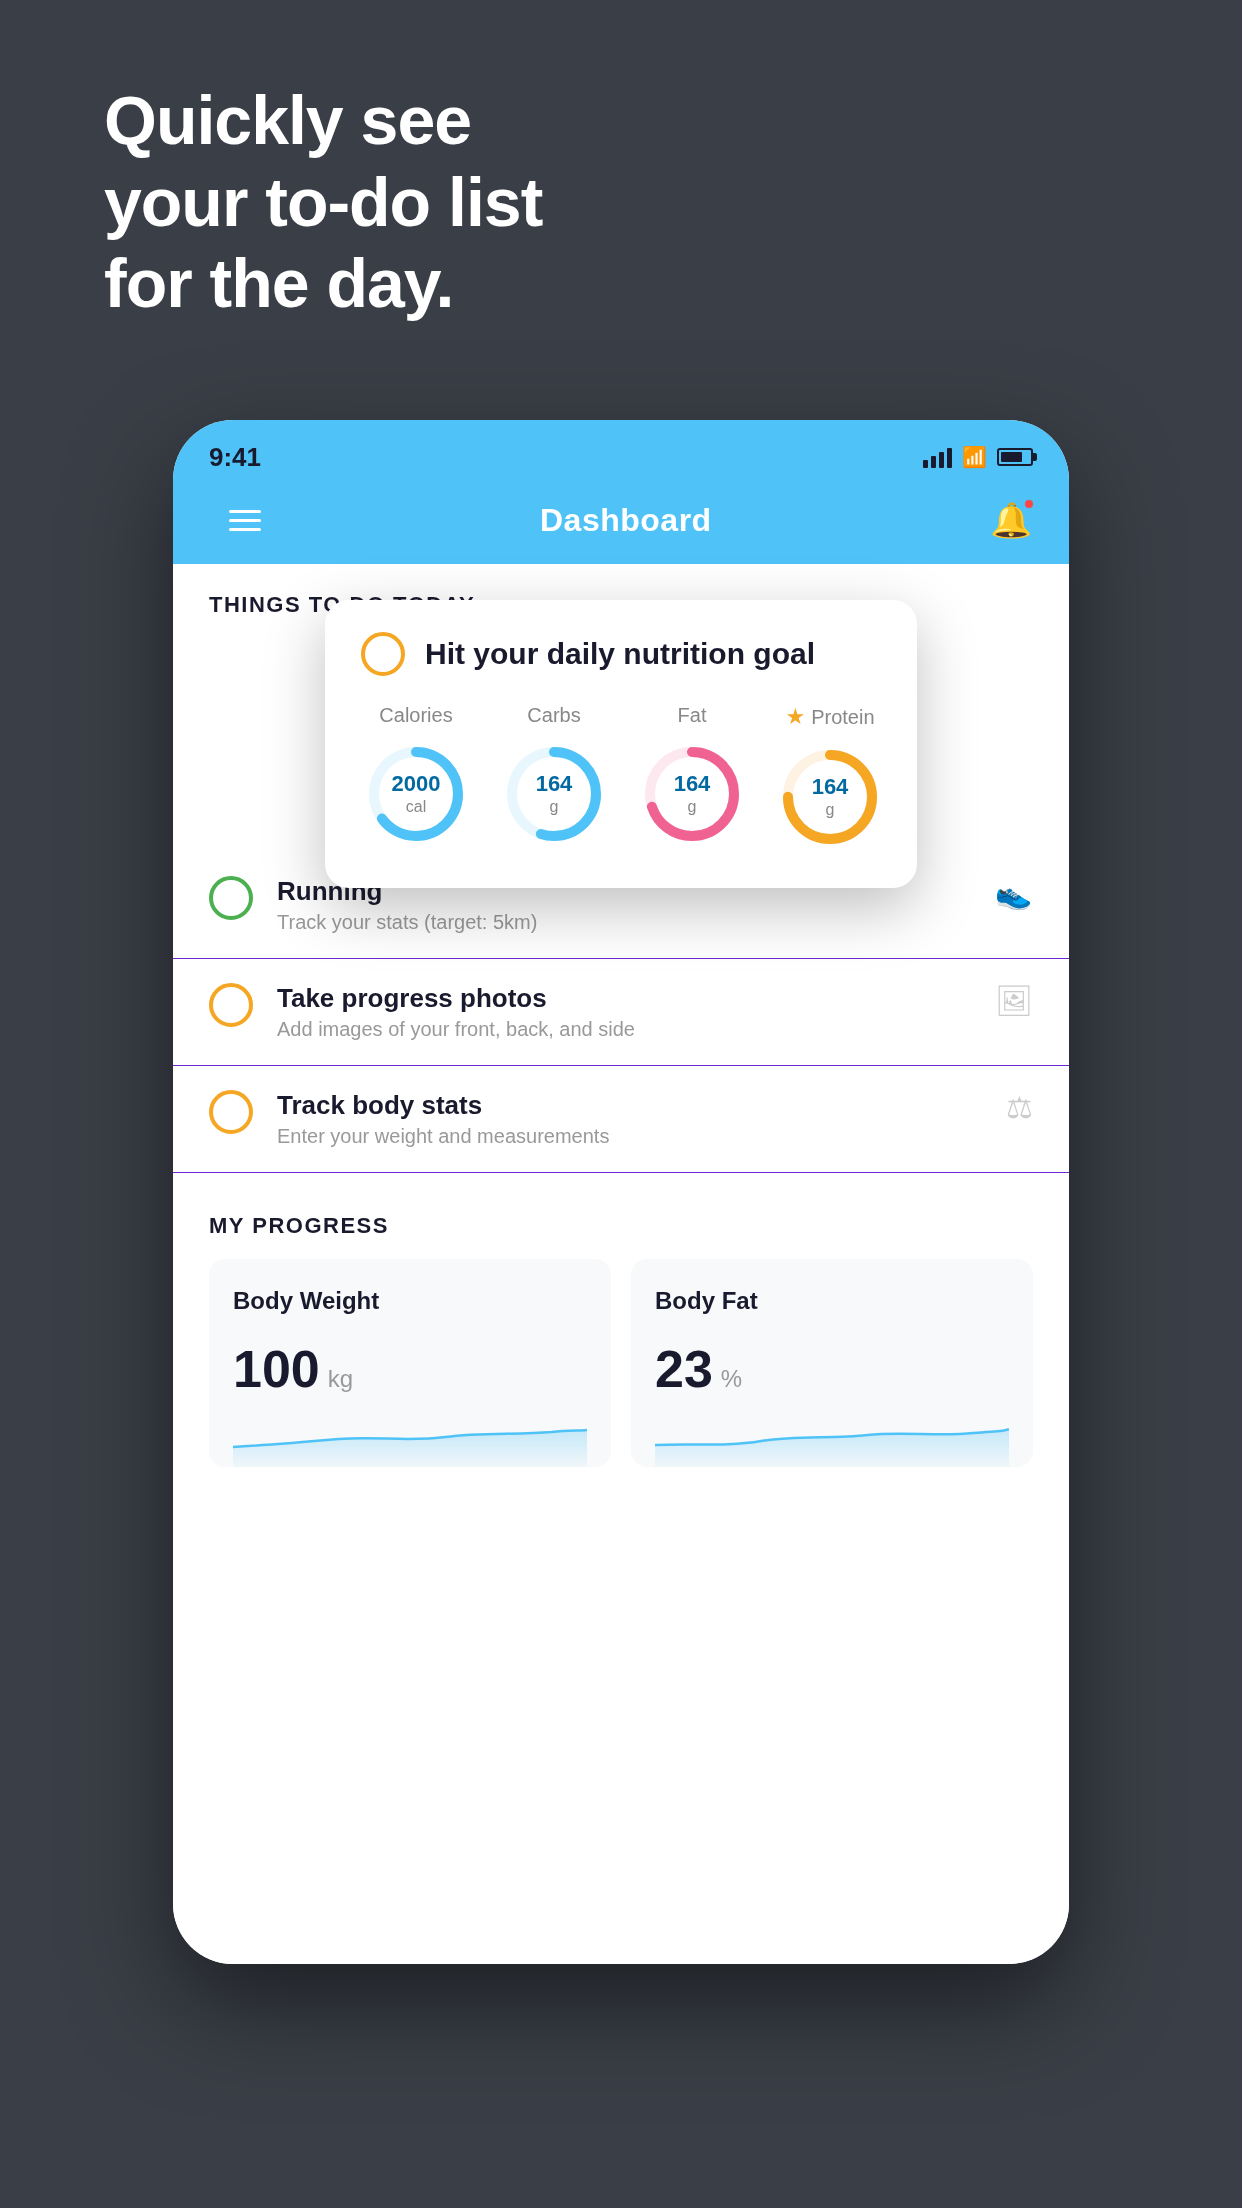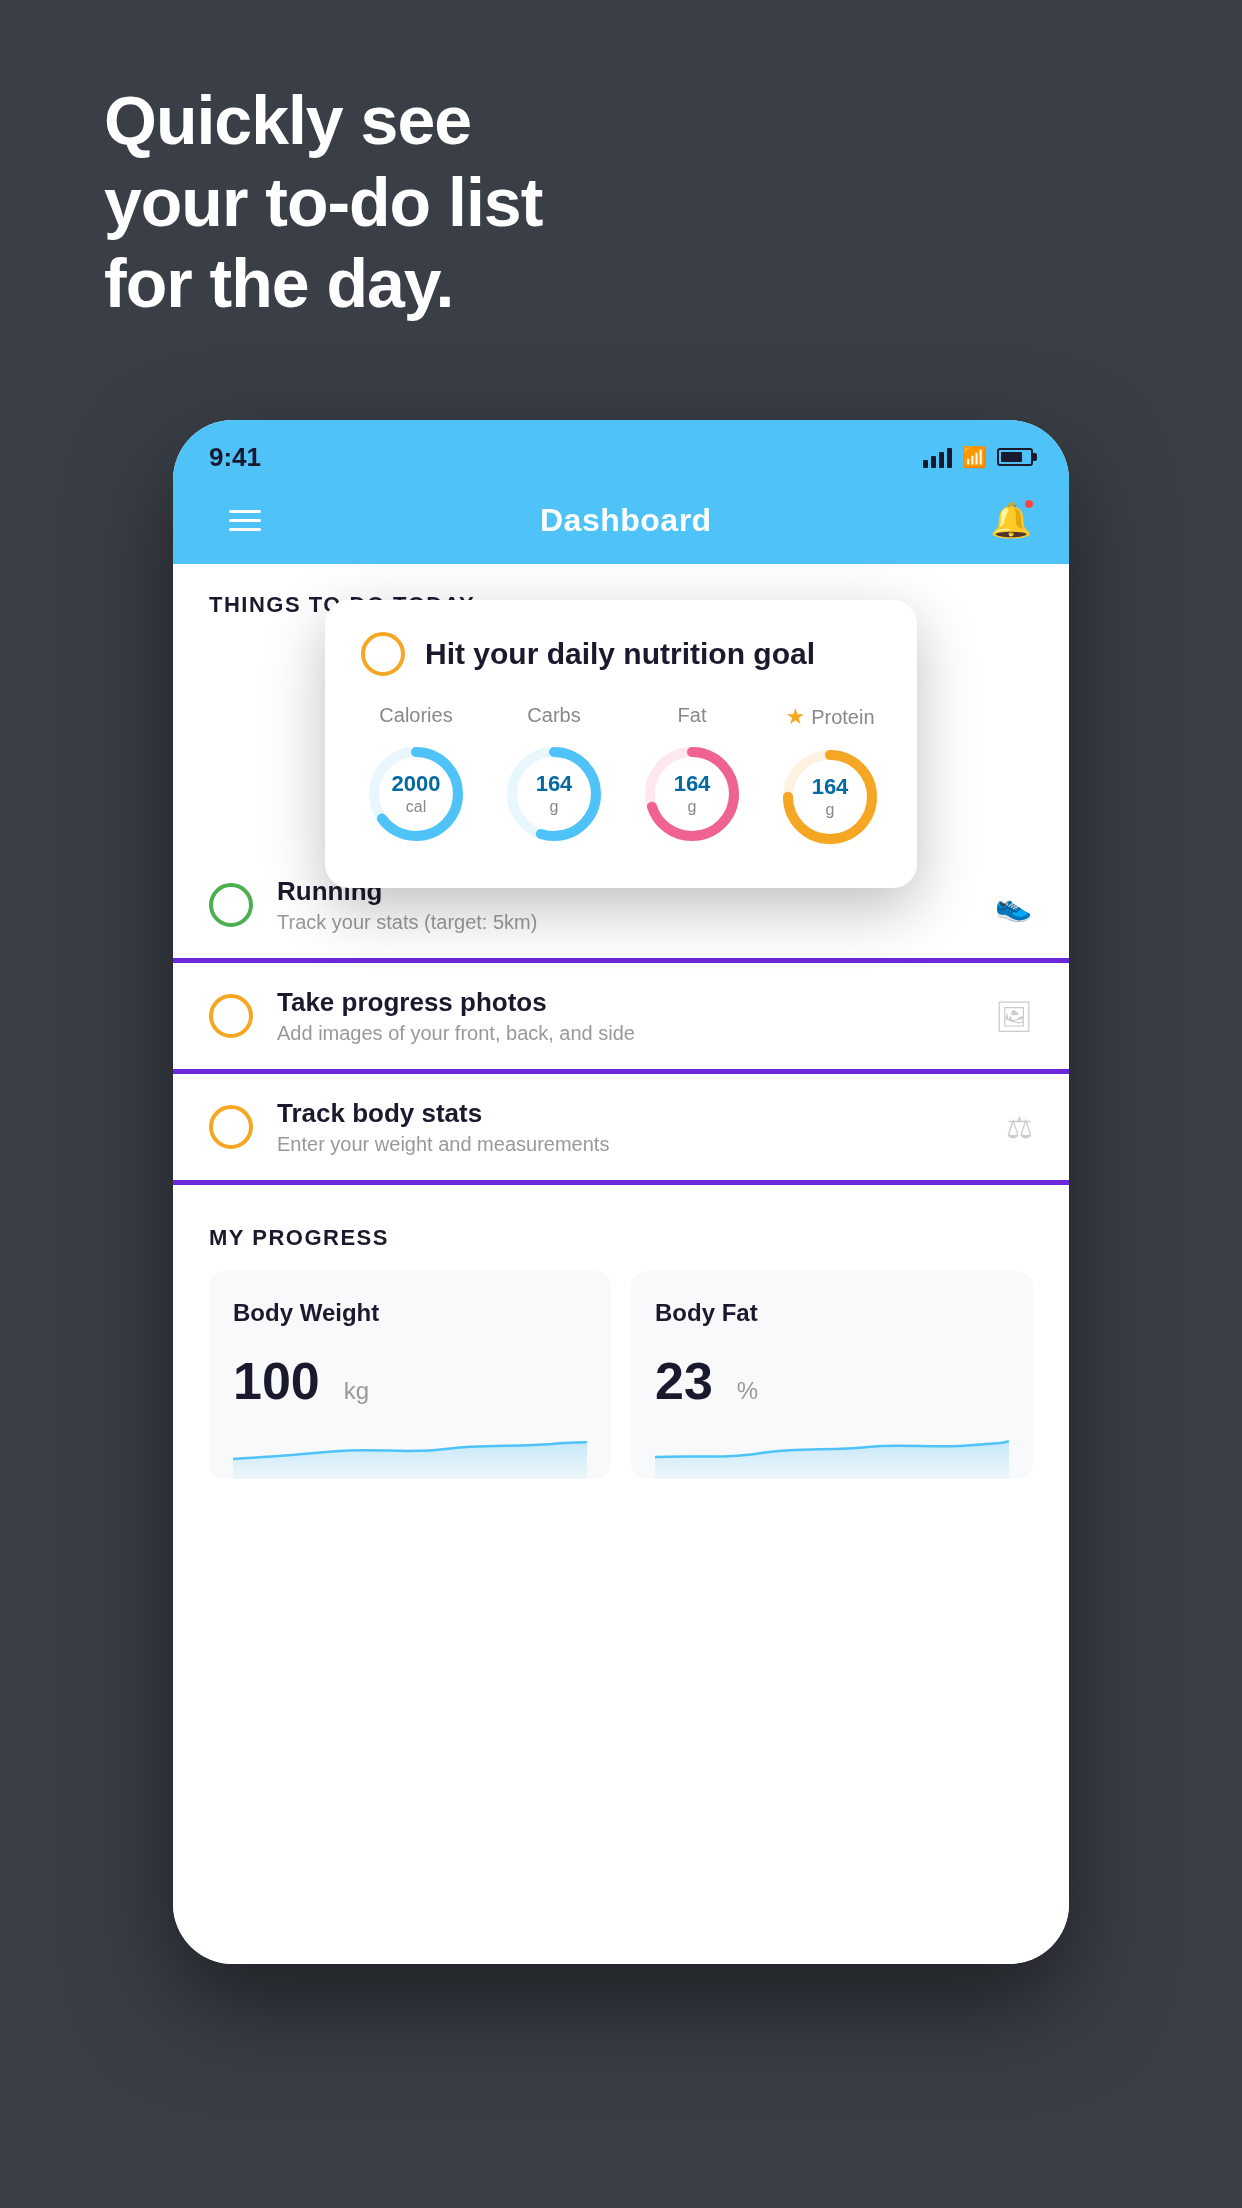--- a/index.html
+++ b/index.html
@@ -266,23 +266,22 @@
       color: #888;
     }
 
     
     .todo-list {
       background: white;
     }
 
     .todo-item {
       display: flex;
-      align-items: center;
       padding: 24px 36px;
-      border-bottom: 5px solid #6d28d9;
+      border-bottom: 1px solid #6d28d9;
       gap: 24px;
     }
 
     .todo-checkbox-green {
       width: 44px;
       height: 44px;
       border-radius: 50%;
       border: 4px solid #4caf50;
       flex-shrink: 0;
     }
@@ -347,21 +346,21 @@
     .progress-card-title {
       font-size: 24px;
       font-weight: 600;
       color: #1a1a2e;
       margin-bottom: 24px;
     }
 
     .progress-value {
       display: flex;
       align-items: baseline;
-      gap: 24px;
+      gap: 8px;
       margin-bottom: 8px;
     }
 
     .progress-number {
       font-size: 52px;
       font-weight: 800;
       color: #1a1a2e;
     }
 
     .progress-unit {

